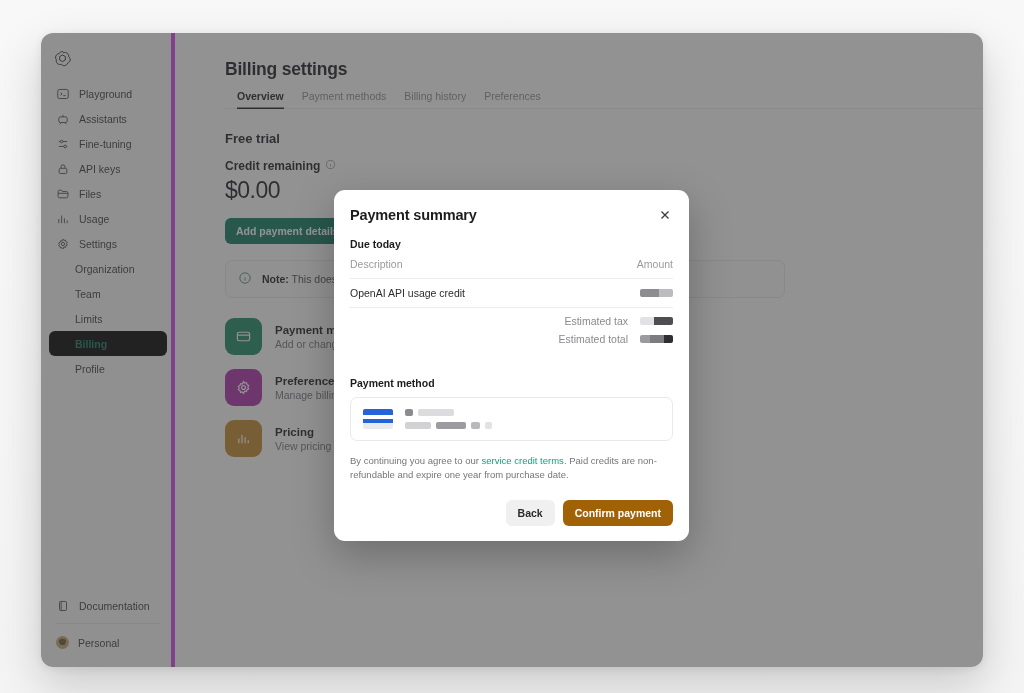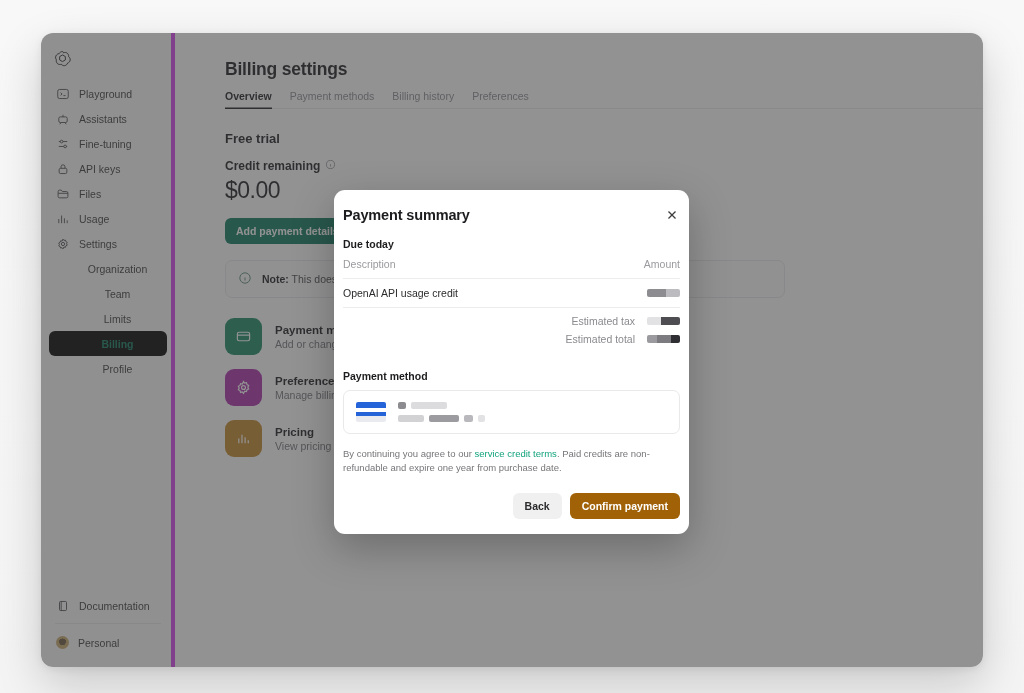--- a/index.html
+++ b/index.html
@@ -41,21 +41,21 @@
     z-index: 10;
   }
   #brand { position: absolute; left: 12px; top: 16px; }
   .nav { position: absolute; left: 8px; top: 48px; width: 118px; }
   .nav-item {
     display: flex; align-items: center; gap: 9px;
     height: 25px; padding: 0 7px; margin-bottom: 0px;
     border-radius: 6px;
     font-size: 10.5px; color: #3c3c3c; white-space: nowrap;
   }
-  .nav-item.sub { padding-left: 26px; justify-content: center; }
+  .nav-item.sub { padding-left: 26px; }
   .nav-item.active { background: #000000; color: #0f7a5c; font-weight: 700; }
   .nav-ico { width: 14px; height: 14px; flex: none; display:block; }
   .nav-ico svg { display: block; }
 
   #bottom-nav { position: absolute; left: 8px; bottom: 12px; width: 118px; }
   #bottom-divider { height:1px; background:#e8e8e8; margin: 5px 6px 6px; }
   .avatar {
     width: 13px; height: 13px; border-radius: 50%;
     background: radial-gradient(circle at 50% 45%, #6b5a3e 0 34%, #c8a86a 36% 100%);
     flex: none;
@@ -65,21 +65,21 @@
   #main {
     position: absolute; left: 134px; top: 0;
     width: 808px; height: 100%;
     background: #ffffff;
     padding: 26px 0 0 50px;
     z-index: 5;
   }
   #page-title { font-size: 17.5px; font-weight: 700; color: #1d1d1f; letter-spacing:-.2px; }
   #tabs { display: flex; gap: 18px; margin-top: 10px; }
   .tab { font-size: 10.5px; color: #8e8e93; padding-bottom: 7px; white-space: nowrap; }
-  .tab.active { color: #1d1d1f; font-weight: 700; box-shadow: inset 0 -1.6px 0 #1d1d1f; }
+  .tab.active { color: #1d1d1f; font-weight: 700; box-shadow: inset 0 -1.6px 0 #1d1d1f; margin-left: 12px; }
   #tabs-rule { height:1px; background:#ececec; width: 758px; margin-top:-1px; }
 
   #section-title { margin-top: 22px; font-size: 13px; font-weight: 700; color: #1d1d1f; }
   #credit-label {
     margin-top: 13px; display:flex; align-items:center; gap:5px;
     font-size: 12px; font-weight: 700; color: #1d1d1f;
   }
   #credit-value { margin-top: 4px; font-size: 23px; color: #1d1d1f; letter-spacing:-.5px; }
 
   #actions { display: flex; gap: 9px; margin-top: 14px; }
@@ -108,38 +108,38 @@
 
   
   #modal {
     position: absolute;
     left: 334px; top: 190px;
     width: 355px;
     background: #fff;
     border-radius: 11px;
     box-shadow: 0 14px 42px rgba(0,0,0,.26);
     z-index: 60;
-    padding: 17px 9px 15px;
+    padding: 17px 16px 15px;
   }
   #modal-head { display:flex; align-items:flex-start; justify-content:space-between; }
   #modal-title { font-size: 14.5px; font-weight: 700; color: #1d1d1f; letter-spacing:-.15px; }
   #close { width:16px; height:16px; display:block; cursor:pointer; }
 
   #due-today { margin-top: 15px; font-size: 10.5px; font-weight: 700; color: #1d1d1f; }
   .sum-row { display:flex; align-items:center; justify-content:space-between; padding: 8px 0; }
   .sum-head { color:#9a9a9f; font-size: 10.5px; }
   .sum-desc { color:#2b2b2d; font-size: 10.5px; }
   .rule { height:1px; background:#ededee; }
   .sum-label { color:#8a8a8f; font-size:10.5px; }
   .redact { height: 8px; border-radius: 2px; display:block; }
   .r1 { width:33px; background: linear-gradient(90deg,#8c8c91 0 58%, #bcbcc0 58% 100%); }
   .r2 { width:33px; background: linear-gradient(90deg,#e2e2e4 0 42%, #4d4d52 42% 100%); }
   .r3 { width:33px; background: linear-gradient(90deg,#9a9a9f 0 30%, #7b7b80 30% 72%, #2f2f33 72% 100%); }
 
-  #pm-title { margin-top: 25px; font-size: 10.5px; font-weight: 700; color:#1d1d1f; }
+  #pm-title { margin-top: 32px; font-size: 10.5px; font-weight: 700; color:#1d1d1f; }
   #pm-card {
     margin-top: 8px; border:1px solid #e9e9ea; border-radius:7px;
     padding: 11px 12px; display:flex; align-items:center; gap:12px;
   }
   #card-logo {
     width: 30px; height: 20px; border-radius: 2px; flex:none;
     background: linear-gradient(180deg,#2563d9 0 32%, #ffffff 32% 52%, #2563d9 52% 72%, #e9eaf0 72% 100%);
   }
   .blur-line { display:flex; align-items:center; gap:5px; }
   .blur { height: 7px; border-radius:2px; display:block; }

